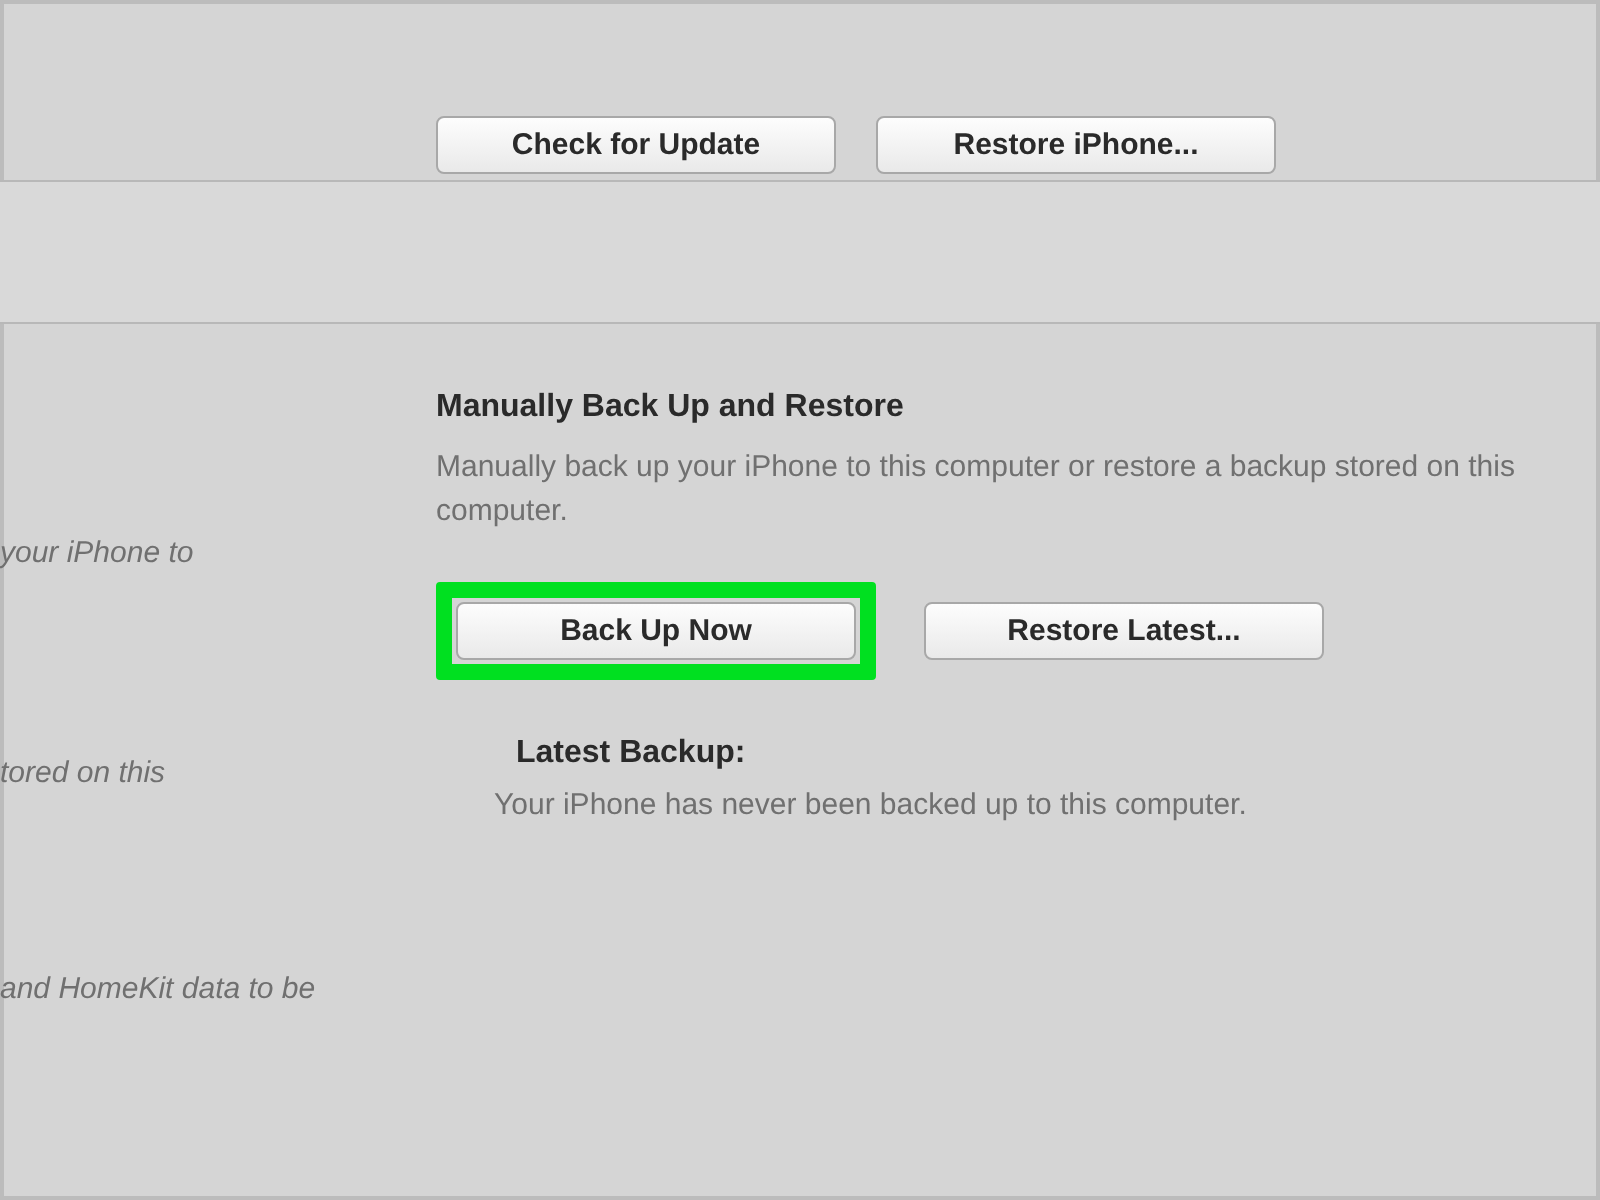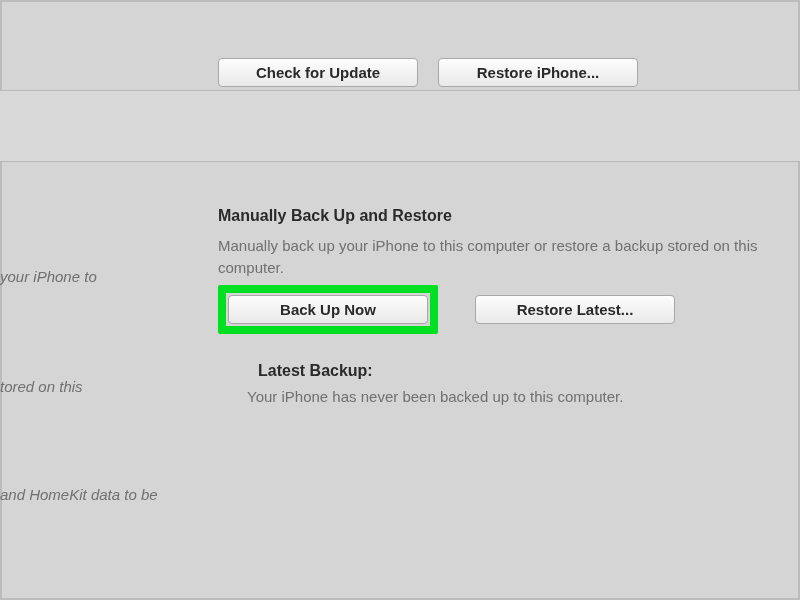--- a/index.html
+++ b/index.html
@@ -60,32 +60,31 @@
       position: absolute;
       top: 195px;
       left: 218px;
       right: 20px;
     }
     .section-title {
       font-weight: 700;
       font-size: 16px;
       color: #2a2a2a;
       margin-bottom: 10px;
-      margin-top: 12px;
     }
     .section-desc {
       color: #707070;
       font-size: 15px;
       line-height: 1.45;
-      margin-bottom: 6px;
+      margin-bottom: 24px;
       max-width: 540px;
     }
     .button-row {
       display: flex;
-      gap: 37px;
+      gap: 24px;
       align-items: center;
       margin-bottom: 28px;
     }
     .highlight-wrap {
       border: 8px solid #00e020;
       border-radius: 2px;
       padding: 2px;
       display: inline-block;
     }
     .latest-label {

